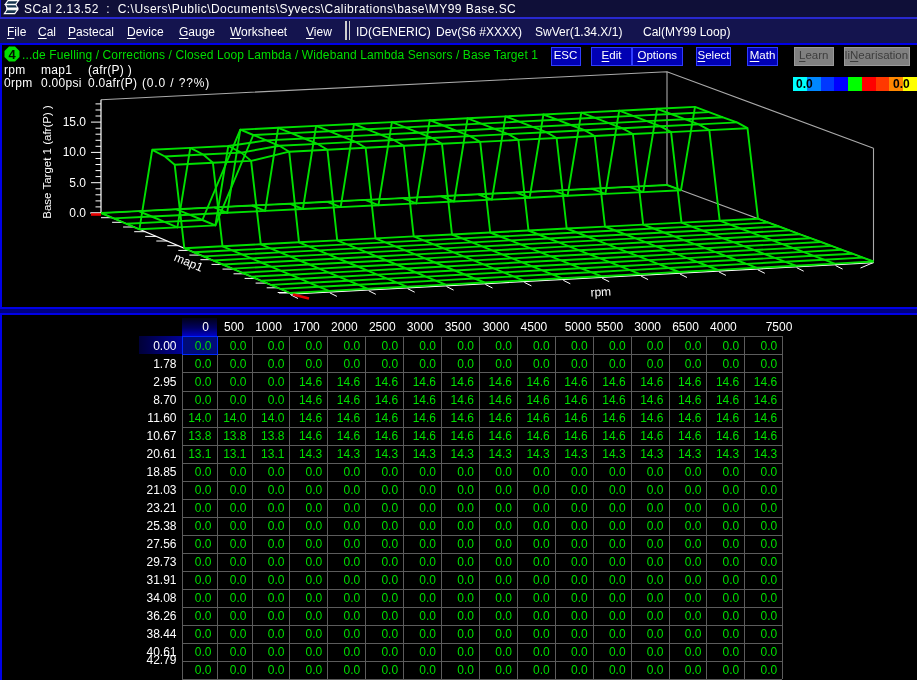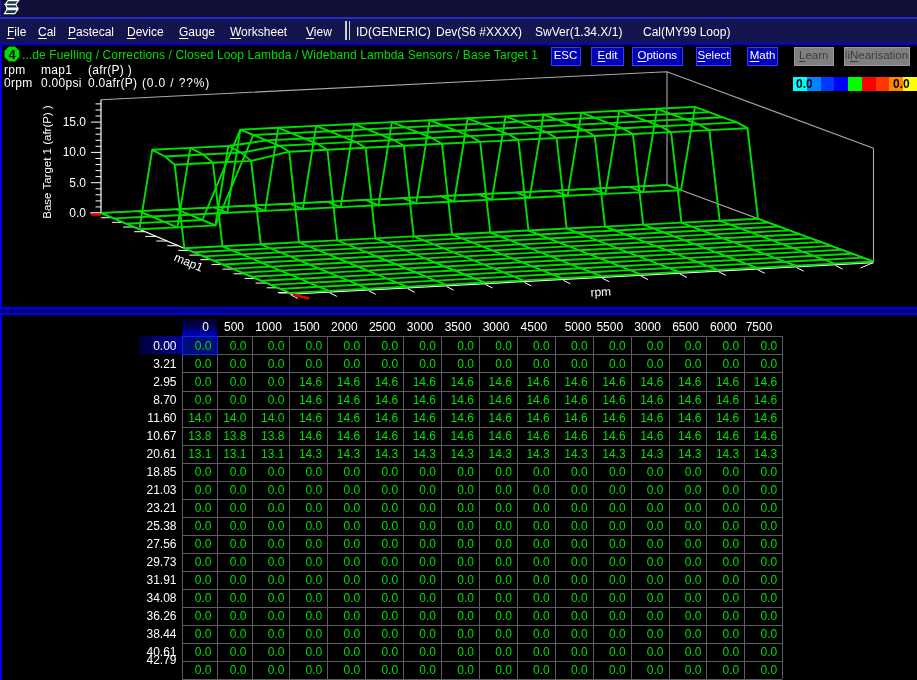--- a/index.html
+++ b/index.html
@@ -11,20 +11,21 @@
 .st{color:#fff;font-size:12px;line-height:12px;white-space:pre;letter-spacing:0.3px}
 u{text-underline-offset:2px}
 </style></head><body>
 <div class="abs" style="left:0;top:0;width:917px;height:16.5px;background:#0f0f38;border-left:1px solid #1515c8">
   <svg width="20" height="18" viewBox="0 0 20 18" style="position:absolute;left:1px;top:0px">
       <rect x="4.2" y="7.2" width="12" height="3.2" fill="#ffffff"></rect>
       <polygon points="6,0.6 16.6,0.6 13.8,4.4 3.2,4.4" fill="#16344f" stroke="#ffffff" stroke-width="1.1"></polygon>
       <polygon points="3.4,4.6 13.8,4.6 15.8,8.1 5.2,8.1" fill="#16344f" stroke="#ffffff" stroke-width="1.1"></polygon>
       <polygon points="5.0,9.7 15.6,9.7 12.8,13.6 2.3,13.6" fill="#16344f" stroke="#ffffff" stroke-width="1.1"></polygon>
     </svg>
+  <div class="abs" style="left:23px;top:1.5px;color:#fff;font-size:12px;line-height:14px;white-space:pre;letter-spacing:0.45px">SCal 2.13.52  :  C:\Users\Public\Documents\Syvecs\Calibrations\base\MY99 Base.SC</div>
 </div>
 <div class="abs" style="left:0;top:16.5px;width:917px;height:2px;background:#2828cf"></div>
 <div class="abs" style="left:0;top:18.5px;width:917px;height:24px;background:#14144e;color:#fff;font-size:12px">
   <div class="abs" style="left:7px;top:6px"><u>F</u>ile</div>
   <div class="abs" style="left:38px;top:6px"><u>C</u>al</div>
   <div class="abs" style="left:68px;top:6px"><u>P</u>astecal</div>
   <div class="abs" style="left:127px;top:6px"><u>D</u>evice</div>
   <div class="abs" style="left:179px;top:6px"><u>G</u>auge</div>
   <div class="abs" style="left:230px;top:6px"><u>W</u>orksheet</div>
   <div class="abs" style="left:306px;top:6px"><u>V</u>iew</div>
@@ -36,21 +37,21 @@
   <div class="abs" style="left:643px;top:6px">Cal(MY99 Loop)</div>
 </div>
 <div class="abs" style="left:0;top:42.5px;width:917px;height:266px;background:#000;border-top:2px solid #0000e8;border-left:2px solid #0000e8;border-bottom:2px solid #0000e8"></div>
 <div class="abs" style="left:0;top:313px;width:917px;height:367px;background:#000;border-top:2px solid #0000e8;border-left:2px solid #0000e8"></div>
 <svg width="16" height="16" viewBox="0 0 16 16" style="position:absolute;left:4px;top:46px">
     <polygon points="5,0.5 11,0.5 15.5,5 15.5,11 11,15.5 5,15.5 0.5,11 0.5,5" fill="#00dd00"></polygon>
     <text x="8.2" y="12.6" font-family="Liberation Serif, serif" font-weight="bold" font-size="13px" fill="#001000" text-anchor="middle">4</text>
   </svg>
 <div class="abs" style="left:22px;top:48px;color:#00dd00;font-size:12px;white-space:pre;letter-spacing:0.11px">...de Fuelling / Corrections / Closed Loop Lambda / Wideband Lambda Sensors / Base Target 1</div>
 <div class="abs btn" style="left:550.5px;width:30px">ESC</div>
-<div class="abs btn" style="left:591px;width:33px"><u>E</u>dit</div>
+<div class="abs btn" style="left:591px;width:41px"><u>E</u>dit</div>
 <div class="abs btn" style="left:632px;width:50.5px"><u>O</u>ptions</div>
 <div class="abs btn" style="left:696px;width:35px"><u>S</u>elect</div>
 <div class="abs btn" style="left:747px;width:31px"><u>M</u>ath</div>
 <div class="abs btn dis" style="left:794px;width:39.5px"><u>L</u>earn</div>
 <div class="abs btn dis" style="left:843.5px;width:66px">li<u>N</u>earisation</div>
 <div class="abs st" style="left:4px;top:64px">rpm</div>
 <div class="abs st" style="left:41px;top:64px">map1</div>
 <div class="abs st" style="left:88px;top:64px">(afr(P) )</div>
 <div class="abs st" style="left:4px;top:76.5px">0rpm</div>
 <div class="abs st" style="left:41px;top:76.5px">0.00psi</div>
@@ -224,35 +225,35 @@
 <div class="abs" style="left:630.6px;top:336.4px;width:1px;height:342.5px;background:#5c5c5c"></div>
 <div class="abs" style="left:668.5px;top:336.4px;width:1px;height:342.5px;background:#5c5c5c"></div>
 <div class="abs" style="left:706.4px;top:336.4px;width:1px;height:342.5px;background:#5c5c5c"></div>
 <div class="abs" style="left:744.3px;top:336.4px;width:1px;height:342.5px;background:#5c5c5c"></div>
 <div class="abs" style="left:782.2px;top:336.4px;width:1px;height:342.5px;background:#5c5c5c"></div>
 <div class="abs" style="left:782.2px;top:336.4px;width:1px;height:342.5px;background:#5c5c5c"></div>
 <div class="abs" style="left:181.5px;top:336.4px;width:36.0px;height:18.5px;background:#000c78;border:1.5px solid #0028ff"></div>
 <div class="abs th" style="left:181.5px;top:321.0px;width:27.5px">0</div>
 <div class="abs th" style="left:216.5px;top:321.0px;width:27.5px">500</div>
 <div class="abs th" style="left:251.5px;top:321.0px;width:30.4px">1000</div>
-<div class="abs th" style="left:289.4px;top:321.0px;width:30.4px">1500</div>
+<div class="abs th" style="left:289.4px;top:321.0px;width:30.4px">1700</div>
 <div class="abs th" style="left:327.3px;top:321.0px;width:30.4px">2000</div>
 <div class="abs th" style="left:365.2px;top:321.0px;width:30.4px">2500</div>
 <div class="abs th" style="left:403.1px;top:321.0px;width:30.4px">3000</div>
 <div class="abs th" style="left:441.0px;top:321.0px;width:30.4px">3500</div>
 <div class="abs th" style="left:479.0px;top:321.0px;width:30.4px">3000</div>
 <div class="abs th" style="left:516.9px;top:321.0px;width:30.4px">4500</div>
 <div class="abs th" style="left:561px;top:321.0px;width:30.4px">5000</div>
 <div class="abs th" style="left:592.7px;top:321.0px;width:30.4px">5500</div>
 <div class="abs th" style="left:630.6px;top:321.0px;width:30.4px">3000</div>
 <div class="abs th" style="left:668.5px;top:321.0px;width:30.4px">6500</div>
-<div class="abs th" style="left:706.4px;top:321.0px;width:30.4px">6000</div>
-<div class="abs th" style="left:742px;top:321.0px;width:30.4px">7500</div>
+<div class="abs th" style="left:706.4px;top:321.0px;width:30.4px">4000</div>
+<div class="abs th" style="left:762px;top:321.0px;width:30.4px">7500</div>
 <div class="abs th" style="left:139px;top:339.5px;width:37.5px">0.00</div>
-<div class="abs th" style="left:139px;top:357.5px;width:37.5px">3.21</div>
+<div class="abs th" style="left:139px;top:357.5px;width:37.5px">1.78</div>
 <div class="abs th" style="left:139px;top:375.6px;width:37.5px">2.95</div>
 <div class="abs th" style="left:139px;top:393.6px;width:37.5px">8.70</div>
 <div class="abs th" style="left:139px;top:411.6px;width:37.5px">11.60</div>
 <div class="abs th" style="left:139px;top:429.6px;width:37.5px">10.67</div>
 <div class="abs th" style="left:139px;top:447.6px;width:37.5px">20.61</div>
 <div class="abs th" style="left:139px;top:465.7px;width:37.5px">18.85</div>
 <div class="abs th" style="left:139px;top:483.7px;width:37.5px">21.03</div>
 <div class="abs th" style="left:139px;top:501.7px;width:37.5px">23.21</div>
 <div class="abs th" style="left:139px;top:519.8px;width:37.5px">25.38</div>
 <div class="abs th" style="left:139px;top:537.8px;width:37.5px">27.56</div>

